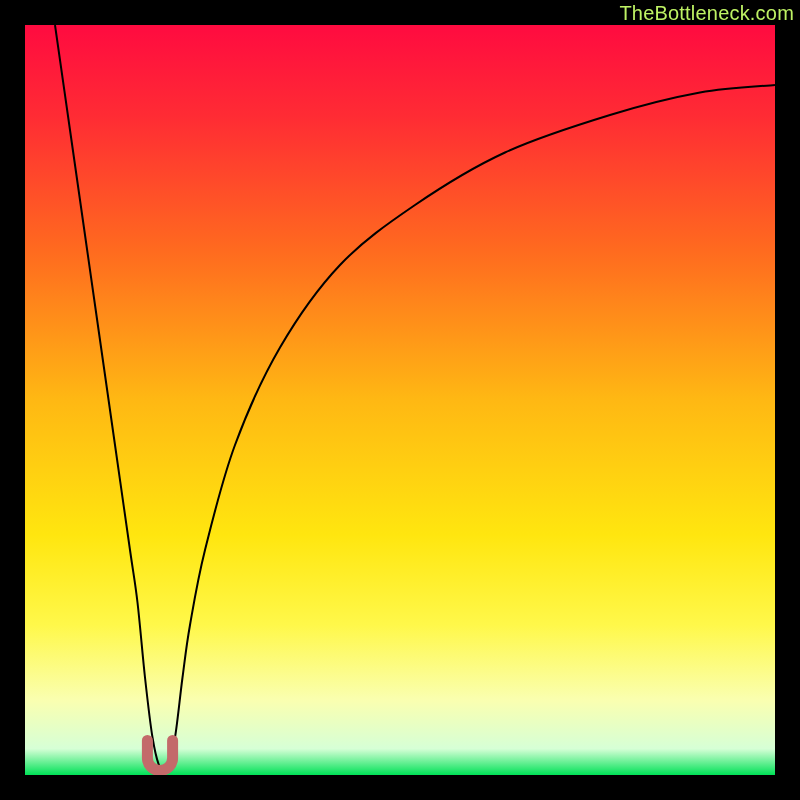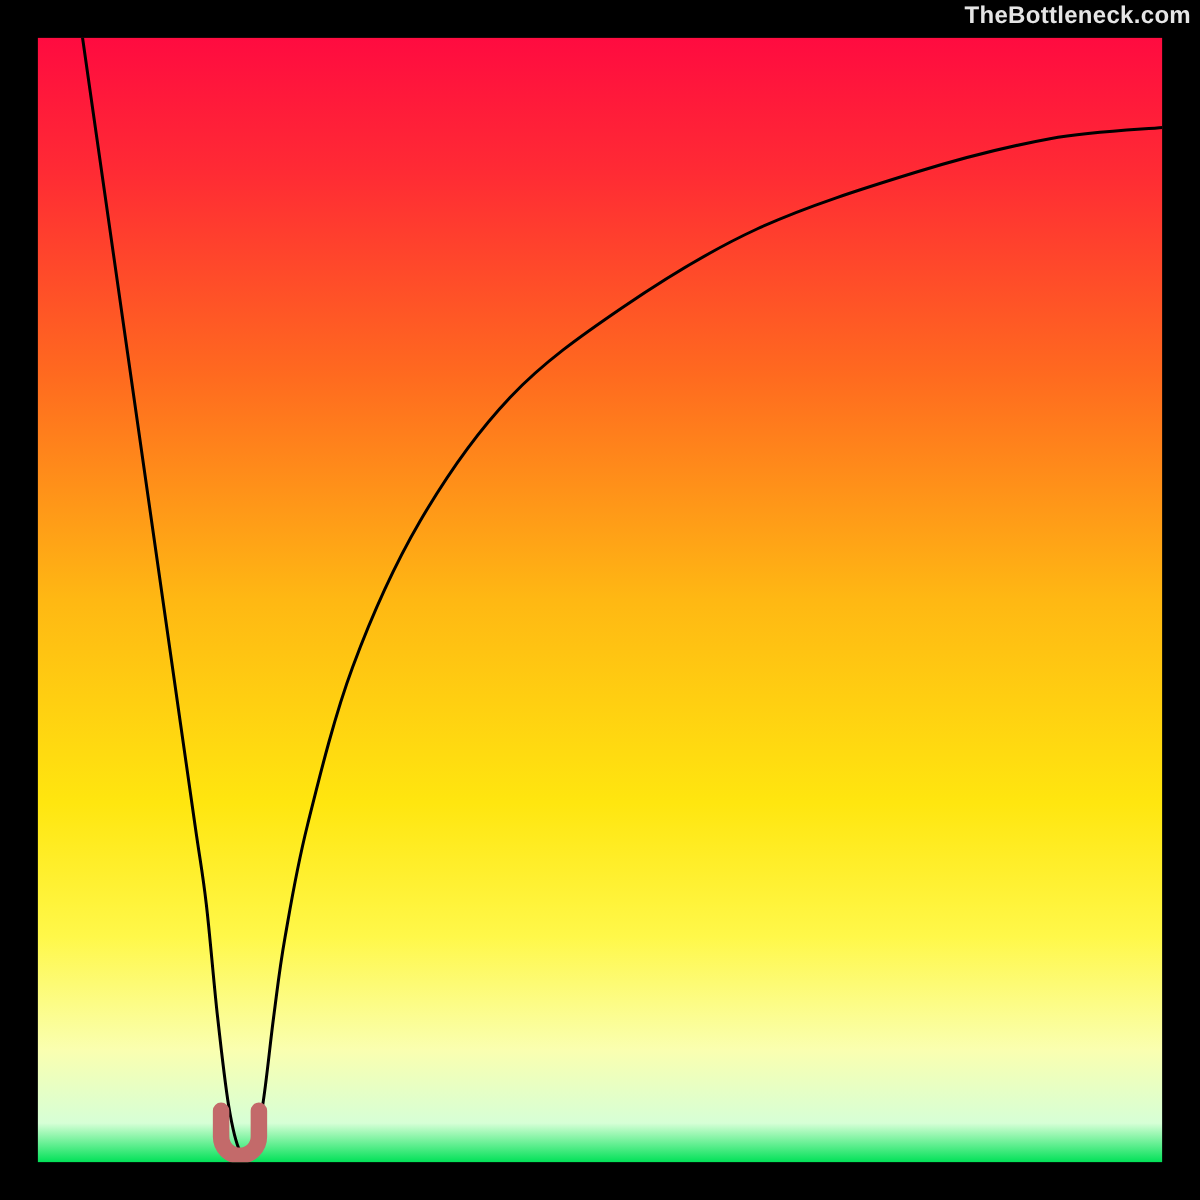--- a/index.html
+++ b/index.html
@@ -22,23 +22,23 @@
     left: 25px;
     top: 25px;
     width: 750px;
     height: 750px;
     overflow: hidden;
   }
   .watermark {
     position: absolute;
     top: 2px;
     right: 6px;
-    color: #e5e5e5;
-    font-size: 16px;
-    font-weight: 700;
+    color: #bef264;
+    font-size: 20px;
+    font-weight: 400;
     letter-spacing: 0.2px;
   }
   svg {
     display: block;
   }
 </style>
 </head>
 <body>
 
 <div class="frame">

